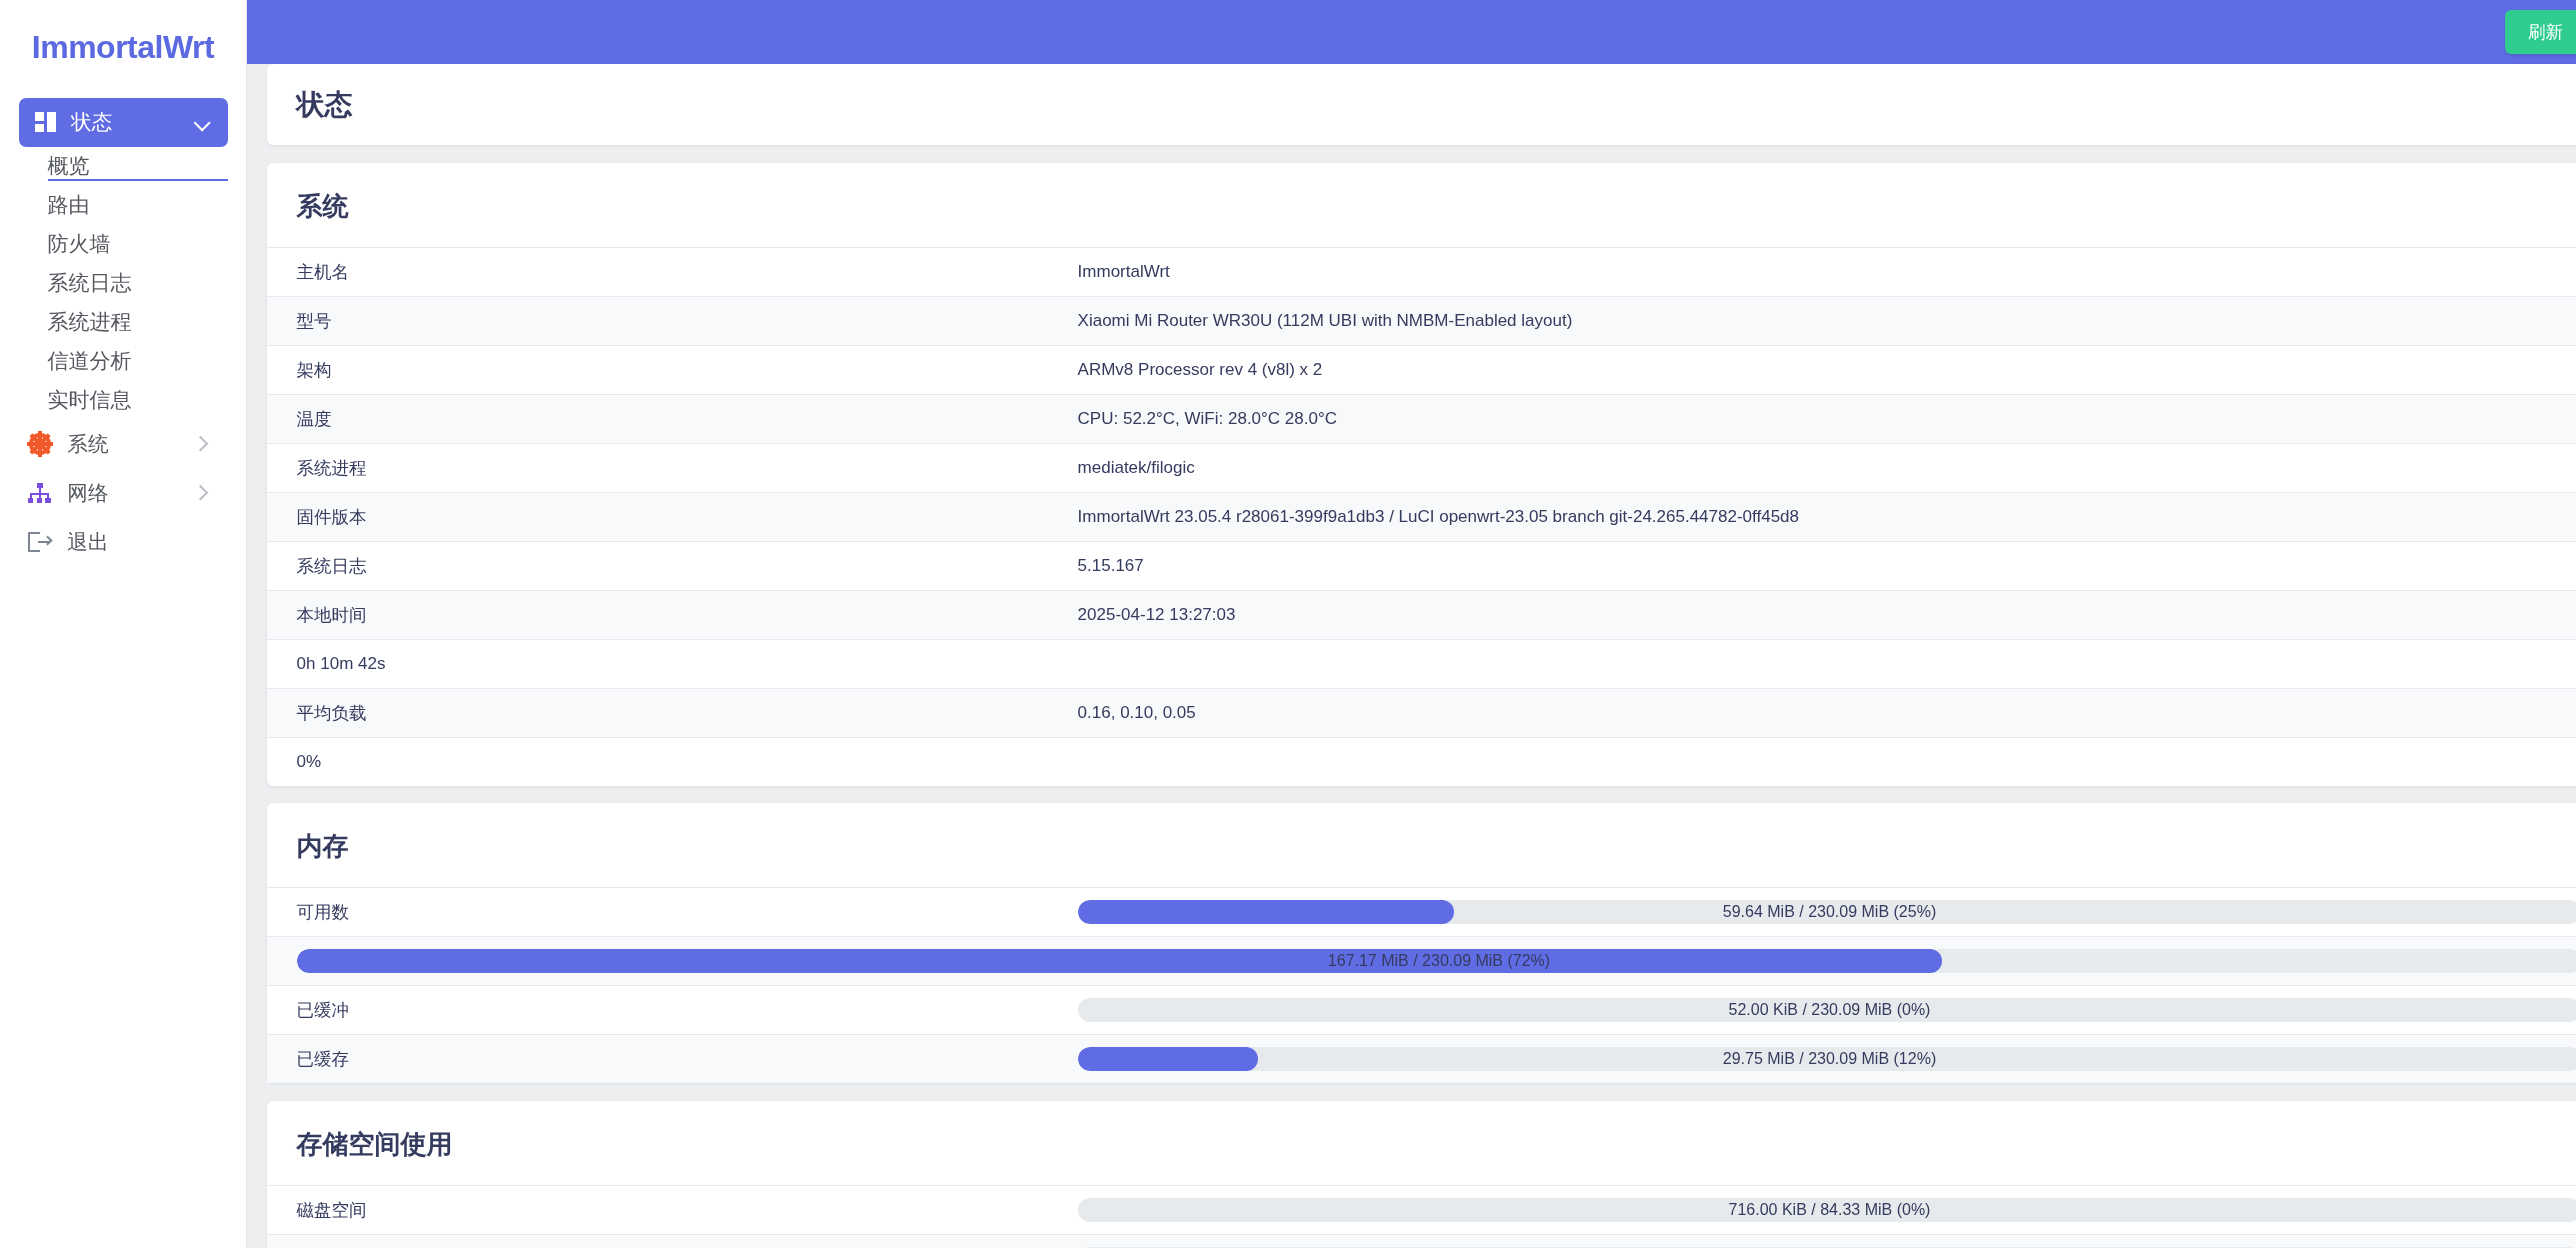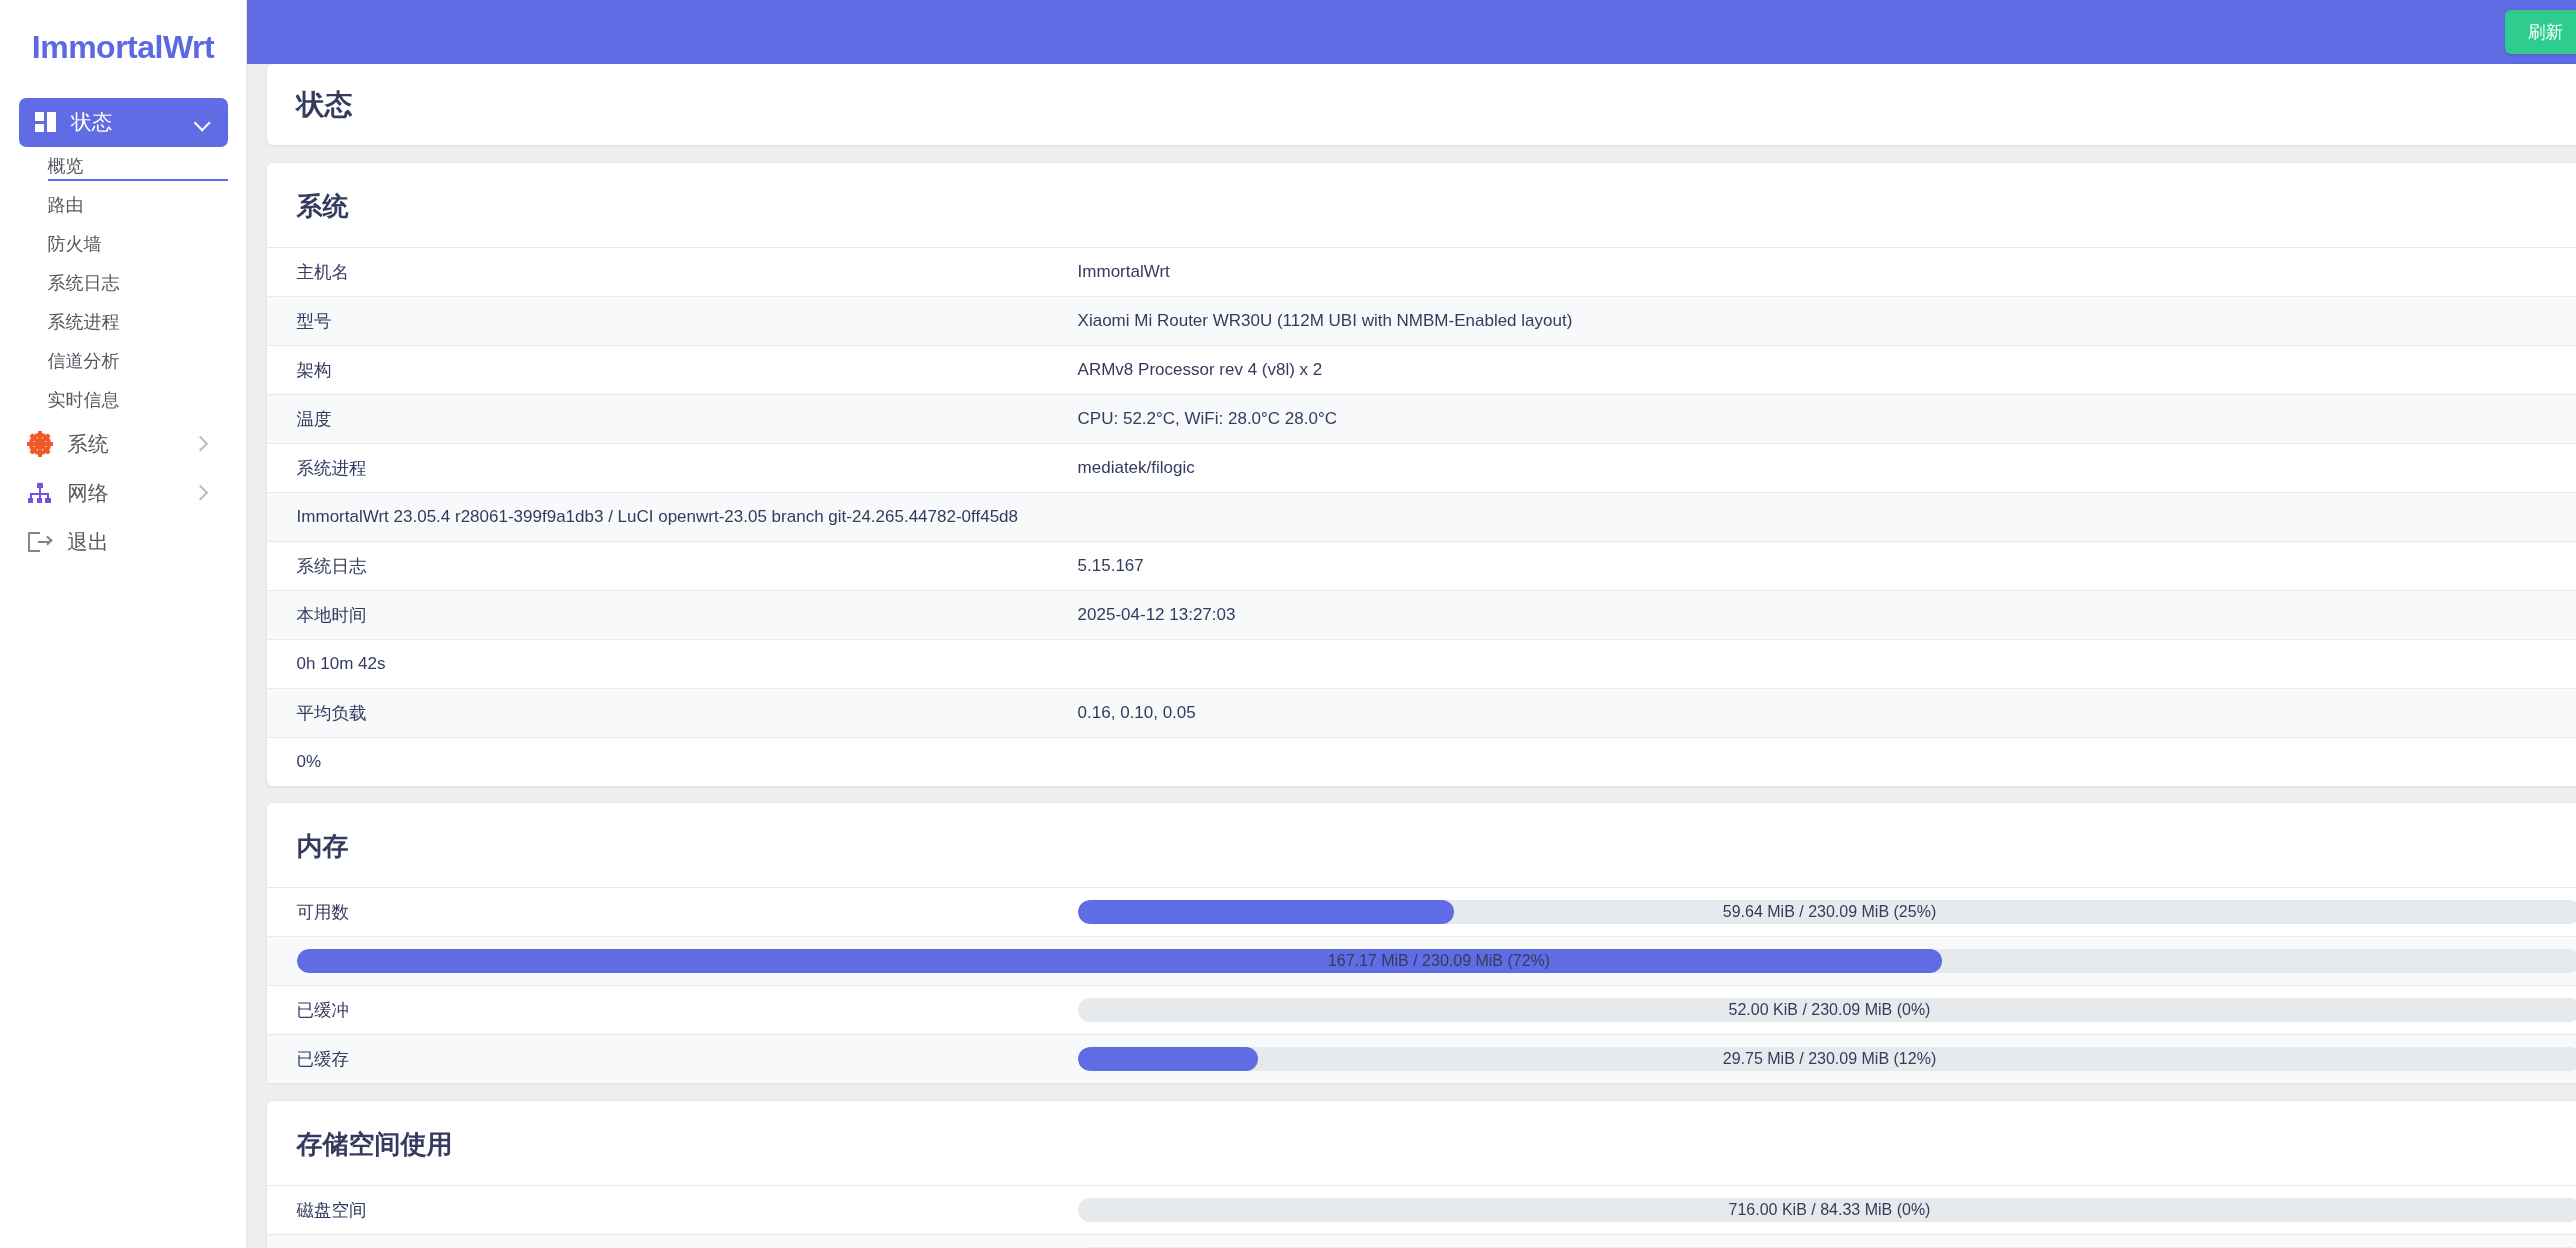--- a/index.html
+++ b/index.html
@@ -92,21 +92,21 @@
     width: 9.3px; height: 9.3px;
     border-width: 2.1px;
   }
 
   .subnav { padding: 0 0 0 0; }
   .subnav-item {
     height: 39px;
     display: flex;
     align-items: center;
     padding-left: 29px;
-    font-size: 18px;
+    font-size: 21px;
     color: #55585f;
     cursor: pointer;
     position: relative;
   }
   .subnav-item.active::after {
     content: "";
     position: absolute;
     left: 29px; right: 0; bottom: 4.1px;
     height: 2.6px;
     background: #606ce4;
@@ -396,20 +396,21 @@
           </div>
           <div class="row alt">
             <div class="key">温度</div>
             <div class="val">CPU: 52.2°C, WiFi: 28.0°C 28.0°C</div>
           </div>
           <div class="row">
             <div class="key">系统进程</div>
             <div class="val">mediatek/filogic</div>
           </div>
           <div class="row alt">
+            <div class="key">固件版本</div>
             <div class="val">ImmortalWrt 23.05.4 r28061-399f9a1db3 / LuCI openwrt-23.05 branch git-24.265.44782-0ff45d8</div>
           </div>
           <div class="row">
             <div class="key">系统日志</div>
             <div class="val">5.15.167</div>
           </div>
           <div class="row alt">
             <div class="key">本地时间</div>
             <div class="val">2025-04-12 13:27:03</div>
           </div>

